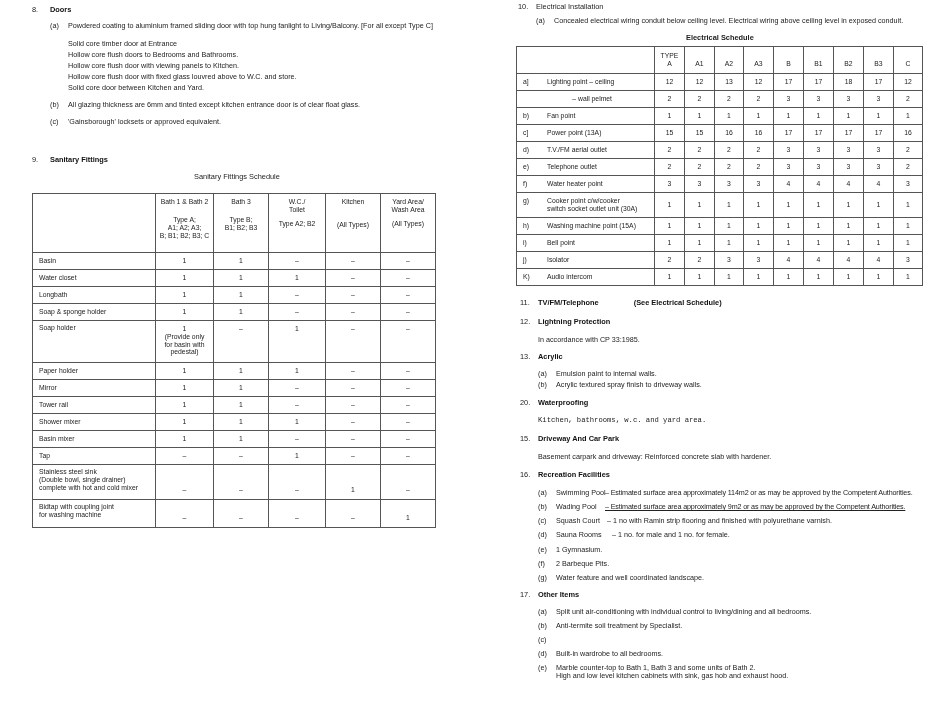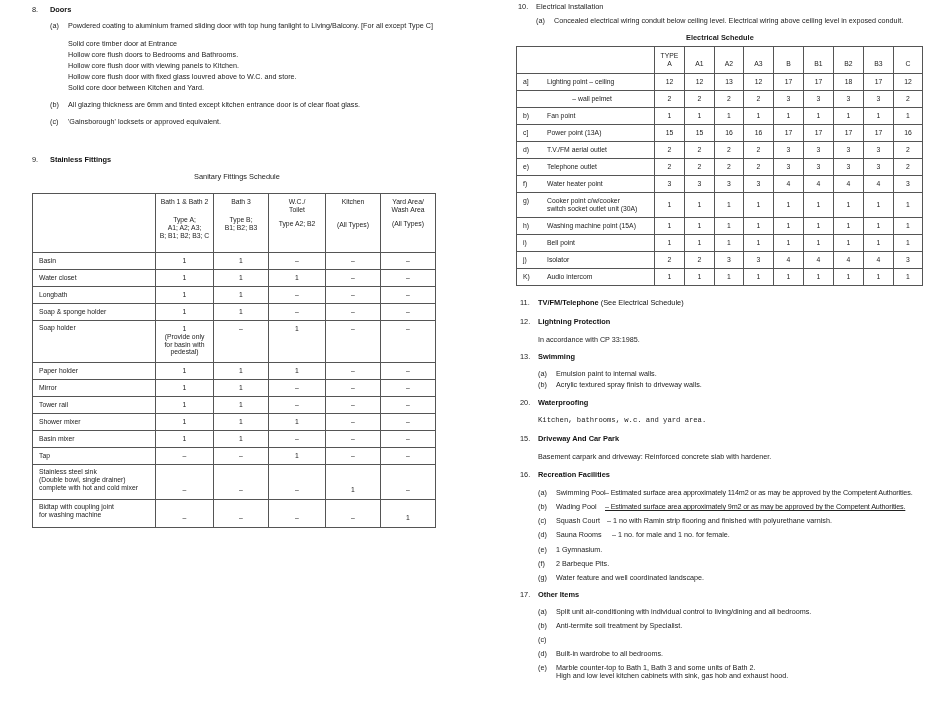--- a/index.html
+++ b/index.html
@@ -1,20 +1,20 @@
 <!DOCTYPE html>
 <html><head>
 <meta charset="utf-8">
 <style>
   * { box-sizing: border-box; margin: 0; padding: 0; }
   html, body { width: 943px; height: 717px; background: #ffffff; overflow: hidden; }
   body { position: relative; font-family: "Liberation Sans", sans-serif; color: #1a1a1a; font-size: 7.2px; line-height: 1.25; }
   .sec-num { position: absolute; font-size: 7.4px; color: #222; }
   .sec-title { position: absolute; font-weight: bold; font-size: 7.4px; color: #111; white-space: nowrap; }
-  .sec-title .normal { font-weight: normal; }
+  .sec-title .normal { font-weight: bold; padding-left: 33px; }
   .line { position: absolute; white-space: nowrap; font-size: 7.2px; color: #222; text-align: center; }
   .lbl { position: absolute; font-size: 7.2px; color: #222; }
   .caption { position: absolute; font-size: 7.4px; color: #222; white-space: nowrap; }
   .caption.bold { font-weight: bold; }
 
   table.grid { position: absolute; border-collapse: collapse; table-layout: fixed; font-size: 6.8px; color: #222; }
   table.grid td, table.grid th { border: 1px solid #555; font-weight: normal; text-align: center; vertical-align: middle; padding: 0 2px; overflow: hidden; }
   table.grid { border: 1.5px solid #333; }
   table.grid td.rowlabel { text-align: left; padding-left: 6px; }
   table.grid td.rowlabel.top { vertical-align: top; padding-top: 3px; }
@@ -49,21 +49,21 @@
 
     <span class="lbl" style="left:50px; top:100px;">(b)</span>
     <span class="line" style="left:68px; top:100px;">All glazing thickness are 6mm and tinted except kitchen entrance door is of clear float glass.</span>
 
     <span class="lbl" style="left:50px; top:117px;">(c)</span>
     <span class="line" style="left:68px; top:117px;">'Gainsborough' locksets or approved equivalent.</span>
   </div>
 
   <div>
     <span class="sec-num" style="left:32px; top:155px;">9.</span>
-    <span class="sec-title" style="left:50px; top:155px;">Stainless Fittings</span>
+    <span class="sec-title" style="left:50px; top:155px;">Sanitary Fittings</span>
     <span class="caption" style="left:194px; top:172px;">Sanitary Fittings Schedule</span>
 
     <table class="grid" id="san-table" style="left:32px; top:193px; width:403px;">
       <colgroup>
         <col style="width:123px">
           <col style="width:58px">
           <col style="width:55px">
           <col style="width:57px">
           <col style="width:55px">
           <col style="width:55px">
@@ -449,21 +449,21 @@
   </div>
 
   <div>
     <span class="sec-num" style="left:520px; top:317px;">12.</span>
     <span class="sec-title" style="left:538px; top:317px;">Lightning Protection</span>
     <span class="line" style="left:538px; top:335px;">In accordance with CP 33:1985.</span>
   </div>
 
   <div>
     <span class="sec-num" style="left:520px; top:352px;">13.</span>
-    <span class="sec-title" style="left:538px; top:352px;">Swimming</span>
+    <span class="sec-title" style="left:538px; top:352px;">Acrylic</span>
     <span class="lbl" style="left:538px; top:369px;">(a)</span>
     <span class="line" style="left:556px; top:369px;">Emulsion paint to internal walls.</span>
     <span class="lbl" style="left:538px; top:380px;">(b)</span>
     <span class="line" style="left:556px; top:380px;">Acrylic textured spray finish to driveway walls.</span>
   </div>
 
   <div>
     <span class="sec-num" style="left:520px; top:398px;">20.</span>
     <span class="sec-title" style="left:538px; top:398px;">Waterproofing</span>
     <span class="line" style="left:538px; top:416px;font-family:Liberation Mono, monospace;">Kitchen, bathrooms, w.c. and yard area.</span>

